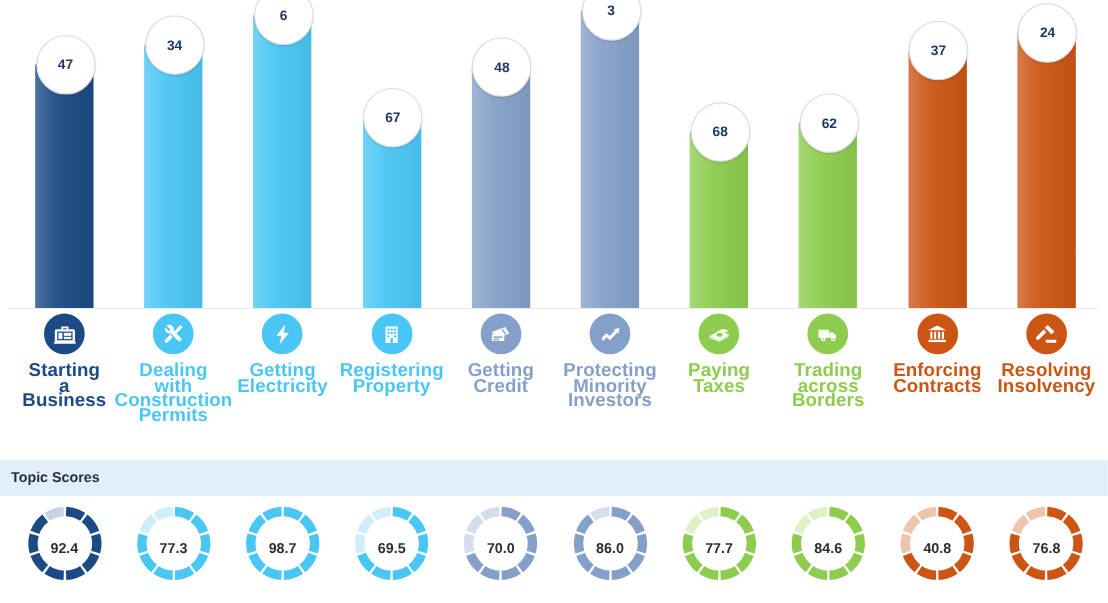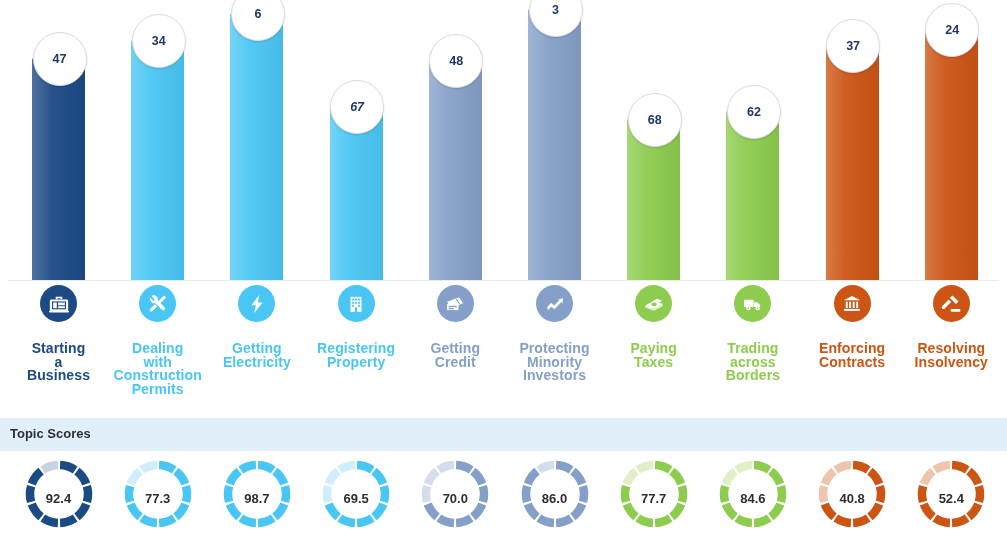--- a/index.html
+++ b/index.html
@@ -22,21 +22,21 @@
      box-shadow:0 1px 2px rgba(0,0,0,.13);
      display:flex;align-items:center;justify-content:center;
      font-size:12.5px;font-weight:bold;color:#1f3864;}
 
   
   .topics-row{position:absolute;top:281px;left:0;width:1007px;height:120px;}
   .topic{position:absolute;top:0;width:110px;text-align:center;}
   .topic-ic{width:37px;height:37px;border-radius:50%;margin:4px auto 0;
      display:flex;align-items:center;justify-content:center;}
   .topic-ic svg{display:block;}
-  .topic-label{margin-top:20px;font-size:14px;font-weight:bold;line-height:13.5px;letter-spacing:.1px;}
+  .topic-label{margin-top:8px;font-size:17px;font-weight:bold;line-height:13.5px;letter-spacing:.1px;}
 
   
   .scores-band{position:absolute;top:418px;left:0;width:1007px;height:33px;background:#e1effa;}
   .scores-band-title{position:absolute;left:10px;top:8px;font-size:13px;font-weight:bold;color:#2c3034;}
 
   .donut-row{position:absolute;top:451px;left:0;width:832px;height:97px;}
   .donut{position:absolute;top:7px;width:110px;height:82px;}
   .donut svg{display:block;margin:0 auto;}
   .donut-val{position:absolute;left:0;right:0;top:33px;text-align:center;
      font-size:13px;font-weight:bold;color:#2b2f33;}
@@ -102,21 +102,21 @@
       </div>
   <div class="rank-bubble" style="left: 32.5px; top: 32px;">
         <span>47</span>
       </div>
       <div class="rank-bubble" style="left: 131.7px; top: 14px;">
         <span>34</span>
       </div>
       <div class="rank-bubble" style="left: 230.9px; top: -13px;">
         <span>6</span>
       </div>
-      <div class="rank-bubble" style="left: 330.1px; top: 80px; font-style: italic;">
+      <div class="rank-bubble" style="left: 330.1px; top: 80px;">
         <span>67</span>
       </div>
       <div class="rank-bubble" style="left: 429.3px; top: 34px;">
         <span>48</span>
       </div>
       <div class="rank-bubble" style="left: 528.5px; top: -17px;">
         <span>3</span>
       </div>
       <div class="rank-bubble" style="left: 627.7px; top: 93px;">
         <span>68</span>
@@ -436,16 +436,16 @@
           <path d="M 53.894040379081716 13.17888436312122 A 29 29 0 0 1 63.233733310746565 26.033868857017136" stroke="#cc5514" stroke-width="8.5" fill="none"></path>
           <path d="M 63.89049797692713 28.055182657919456 A 29 29 0 0 1 63.89049797692713 43.94481734208054" stroke="#cc5514" stroke-width="8.5" fill="none"></path>
           <path d="M 63.233733310746565 45.96613114298286 A 29 29 0 0 1 53.89404037908171 58.82111563687879" stroke="#cc5514" stroke-width="8.5" fill="none"></path>
           <path d="M 52.17460816041101 60.07035626776565 A 29 29 0 0 1 37.062667552490126 64.98052341958103" stroke="#cc5514" stroke-width="8.5" fill="none"></path>
           <path d="M 34.937332447509874 64.98052341958103 A 29 29 0 0 1 19.82539183958899 60.07035626776566" stroke="#cc5514" stroke-width="8.5" fill="none"></path>
           <path d="M 18.10595962091829 58.82111563687879 A 29 29 0 0 1 8.766266689253435 45.96613114298287" stroke="#cc5514" stroke-width="8.5" fill="none"></path>
           <path d="M 8.109502023072874 43.94481734208056 A 29 29 0 0 1 8.109502023072867 28.055182657919474" stroke="#cc5514" stroke-width="8.5" fill="none"></path>
           <path d="M 8.766266689253435 26.03386885701714 A 29 29 0 0 1 18.105959620918277 13.178884363121227" stroke="#eec5ac" stroke-width="8.5" fill="none"></path>
           <path d="M 19.825391839588992 11.92964373223434 A 29 29 0 0 1 34.93733244750985 7.019476580418971" stroke="#eec5ac" stroke-width="8.5" fill="none"></path>
         </svg>
-        <div class="donut-val">52.4</div>
+        <div class="donut-val">76.8</div>
       </div>
     </div>
 </div>
 
 </body></html>

